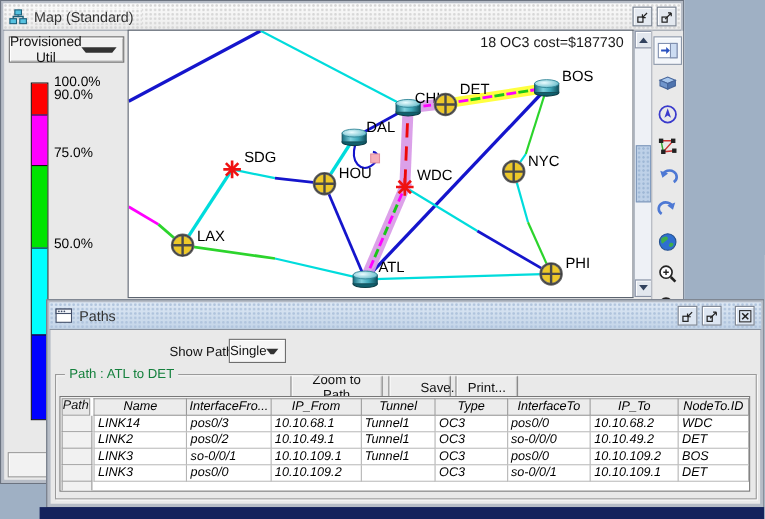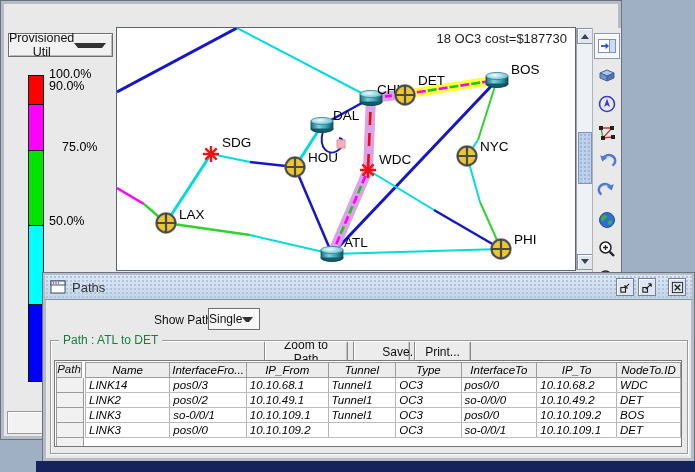--- a/index.html
+++ b/index.html
@@ -75,37 +75,61 @@
   #ptable td{height:14px;background:#fff;border-right:1px solid #b5b5b5;border-bottom:1px solid #bdbdbd;
       border-left:1px solid #b5b5b5;padding:0 3px;overflow:hidden;white-space:nowrap;}
   #bottom-navy{position:absolute;left:36px;top:461px;width:659px;height:11px;background:#15225c;}
 </style>
 </head>
 <body>
 
 <div id="screen">
 
   <div class="window" id="map-window" style="left:0;top:0;width:622px;height:440px;">
+    <div class="titlebar metal-light">
+      <span class="ticon">
+        <svg width="17" height="15" viewBox="0 0 17 15">
+          <path d="M8.5 6 V3 M4 9 L4 7 H13 L13 9" stroke="#1b5f7a" stroke-width="1.2" fill="none"></path>
+          <rect x="5.5" y="1" width="6" height="4.5" fill="#56c2e0" stroke="#1b5f7a"></rect>
+          <rect x="1" y="9" width="6" height="4.5" fill="#56c2e0" stroke="#1b5f7a"></rect>
+          <rect x="10" y="9" width="6" height="4.5" fill="#56c2e0" stroke="#1b5f7a"></rect>
+        </svg>
+      </span>
+      <span class="ttext">Map (Standard)</span>
+      <span class="tspacer"></span>
+      <span class="winbtn">
+        <svg width="13" height="13" viewBox="0 0 14 14">
+            <rect x="2" y="7" width="5" height="5" fill="none" stroke="#222" stroke-width="1.2"></rect>
+            <path d="M11 3 L6.5 7.5 M6.5 7.5 h3.2 M6.5 7.5 v-3.2" stroke="#222" stroke-width="1.2" fill="none"></path>
+          </svg>
+      </span>
+      <span class="winbtn">
+        <svg width="13" height="13" viewBox="0 0 14 14">
+            <rect x="2" y="7" width="5" height="5" fill="none" stroke="#222" stroke-width="1.2"></rect>
+            <path d="M5 9 L11 3 M11 3 h-3.2 M11 3 v3.2" stroke="#222" stroke-width="1.2" fill="none"></path>
+          </svg>
+      </span>
+    </div>
 
     <div id="map-left-panel">
       <div id="util-dropdown">
         <span>Provisioned Util</span>
         <span class="dd-arrow"></span>
       </div>
       <div id="legend-bar">
           <div class="legend-seg" style="height: 28px; background: rgb(255, 0, 0);"></div>
           <div class="legend-seg" style="height: 45px; background: rgb(255, 0, 255);"></div>
           <div class="legend-seg" style="height: 74px; background: rgb(0, 228, 0);"></div>
           <div class="legend-seg" style="height: 78px; background: rgb(0, 255, 255);"></div>
           <div class="legend-seg" style="height: 76px; background: rgb(0, 0, 255);"></div>
         </div>
       <div id="legend-ticks">
           <div class="legend-tick" style="top: 39px;">100.0%</div>
           <div class="legend-tick" style="top: 51px;">90.0%</div>
-          <div class="legend-tick" style="top: 112px; margin-left: 13px;">75.0%</div>
+          <div class="legend-tick" style="top: 104px;">75.0%</div>
           <div class="legend-tick" style="top: 186px;">50.0%</div>
         </div>
       <div id="panel-bottom-box"></div>
     </div>
 
     <div id="map-canvas">
       <svg id="map-svg" width="458" height="242" viewBox="0 0 458 242">
         <defs>
           <linearGradient id="cylb" x1="0" y1="0" x2="1" y2="0">
             <stop offset="0" stop-color="#156e80"></stop>

